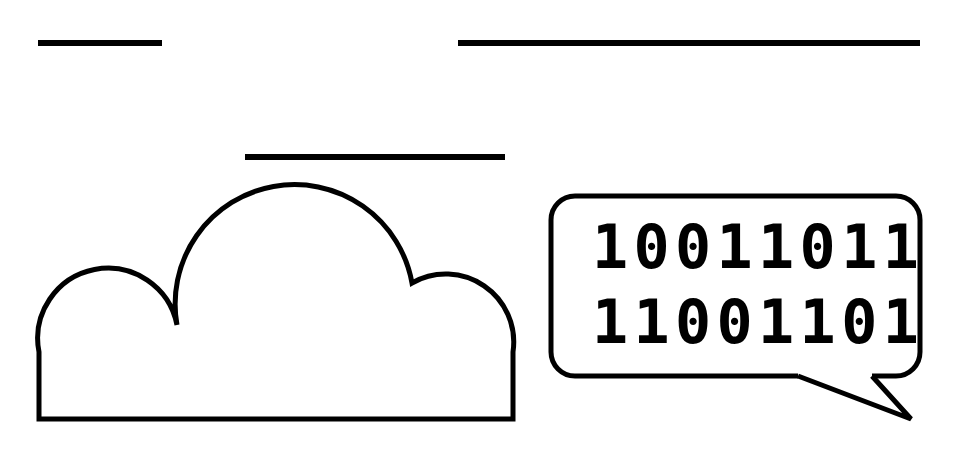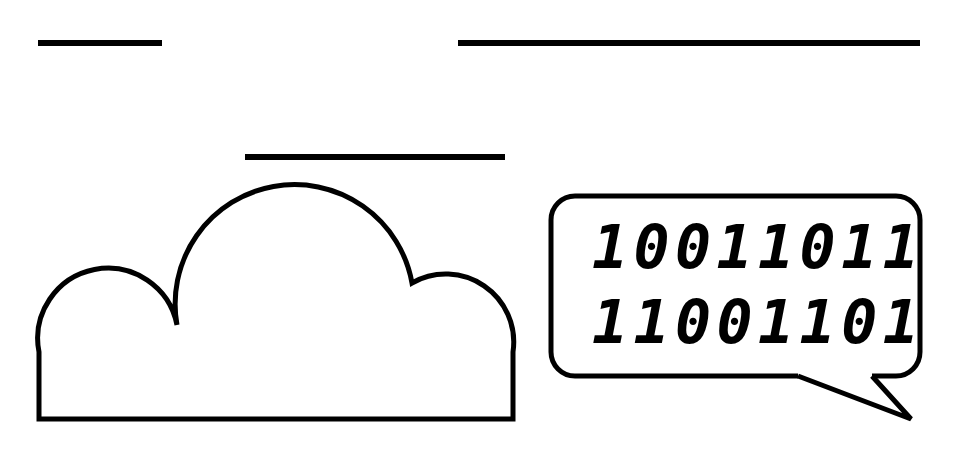--- a/index.html
+++ b/index.html
@@ -9,21 +9,20 @@
   }
   body {
     font-family: "Liberation Sans", sans-serif;
   }
   #canvas {
     position: relative;
     width: 960px;
     height: 460px;
     background: #ffffff;
     overflow: hidden;
-    font-style: italic;
   }
   #art {
     position: absolute;
     top: 0;
     left: 0;
     width: 960px;
     height: 460px;
     display: block;
   }
   .binary-text {

